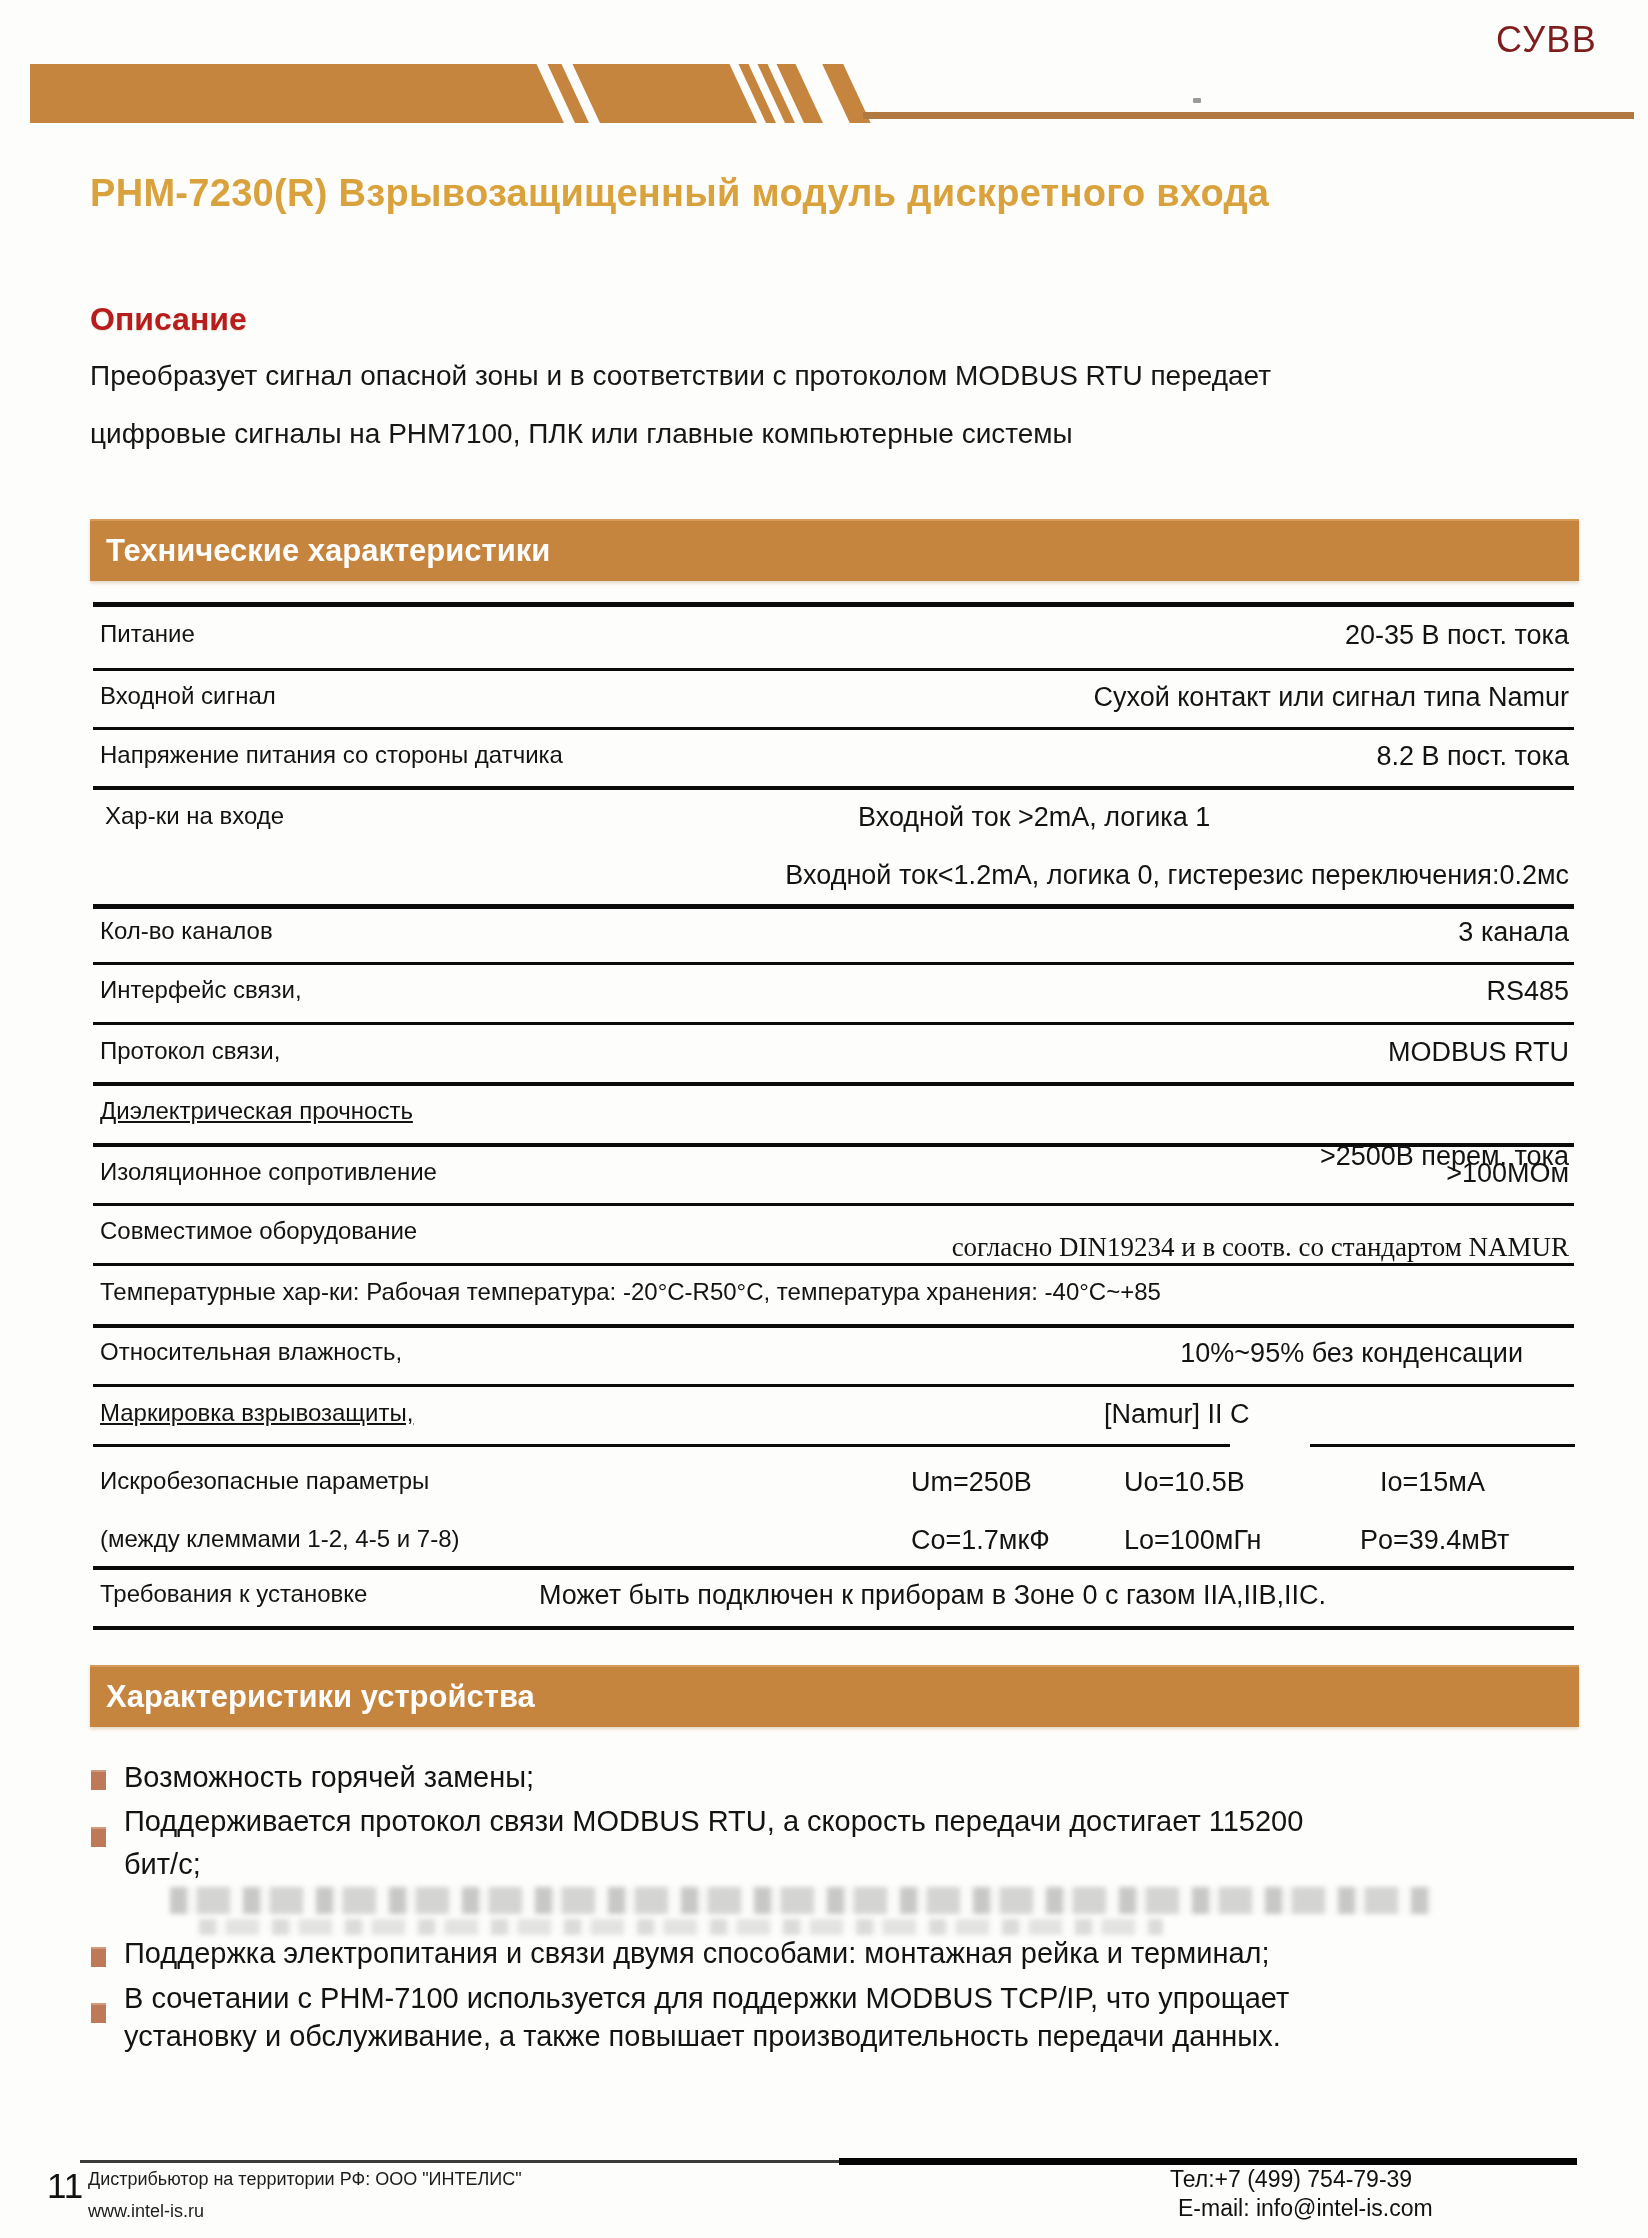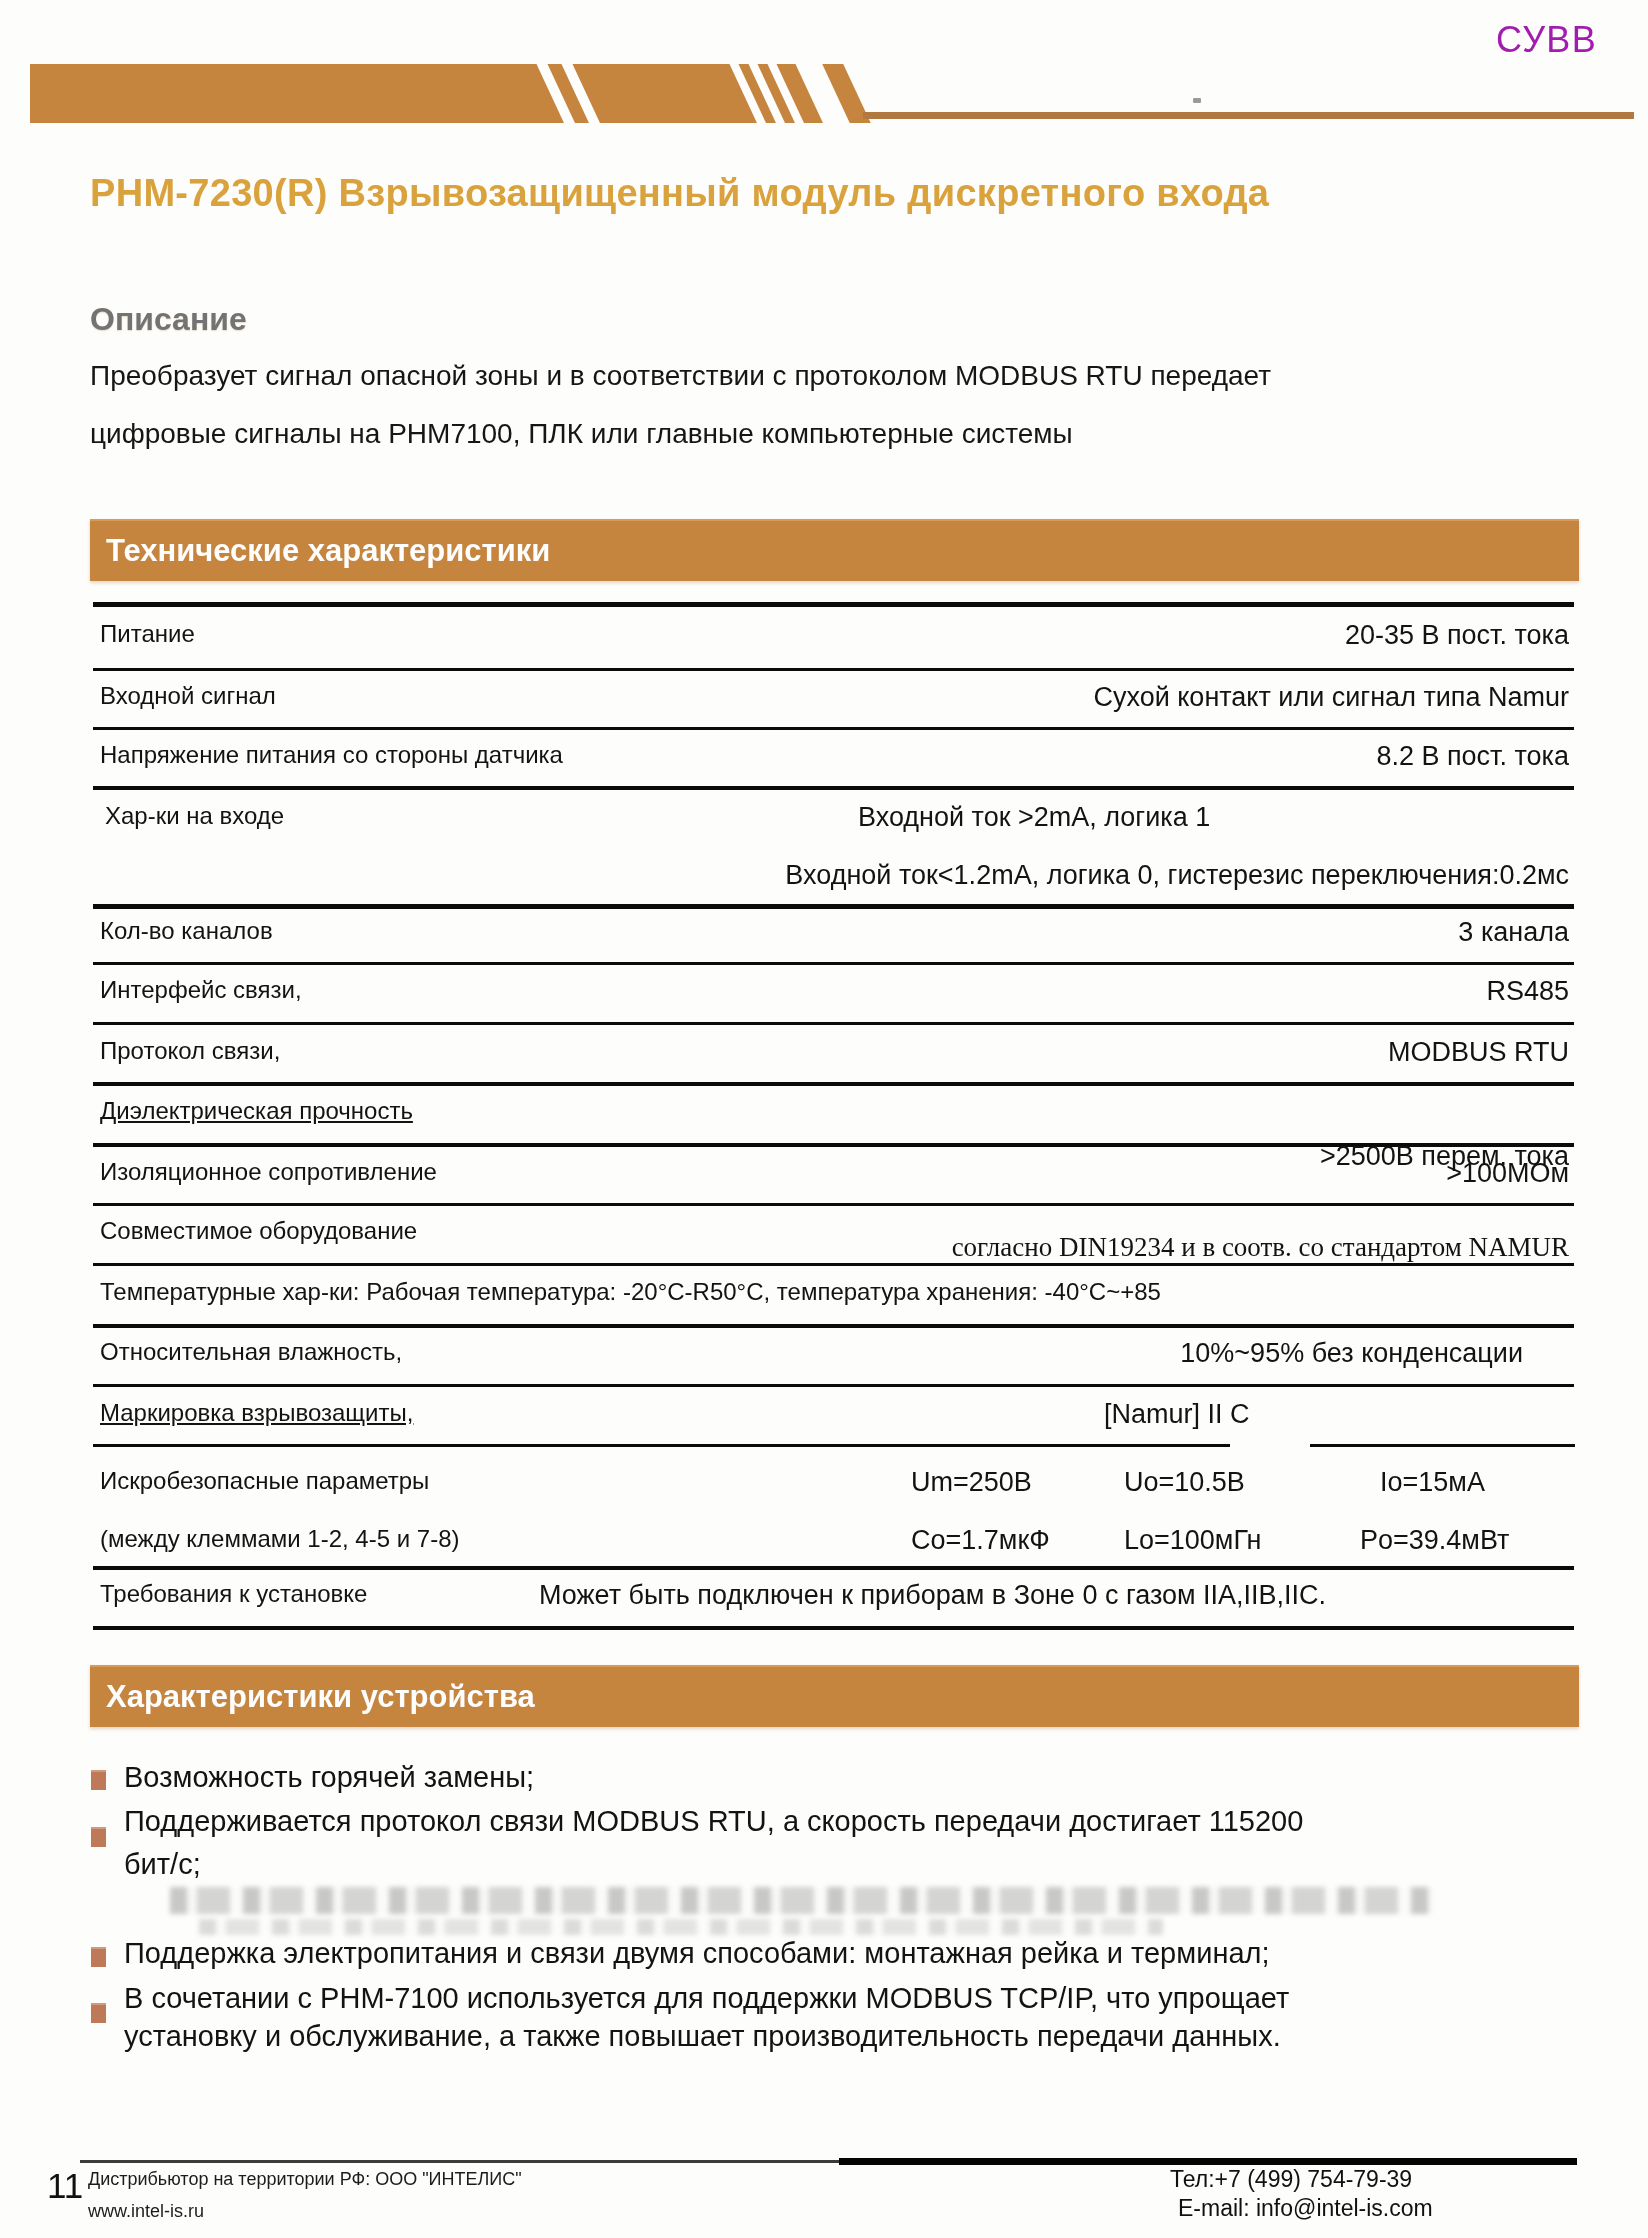--- a/index.html
+++ b/index.html
@@ -5,25 +5,25 @@
   html,body{margin:0;padding:0;background:#e8e8e8;}
   .page{
     position:relative;width:1649px;height:2239px;background:#fdfdfb;
     font-family:"Liberation Sans",sans-serif;color:#141414;overflow:hidden;
   }
   
   .header-bar{position:absolute;left:30px;top:64px;width:809px;height:59px;background:#c6853f;overflow:hidden;}
   .hstripe{position:absolute;top:-8px;height:74px;background:#fdfdfb;transform:skewX(25deg);}
   .header-tail{position:absolute;top:64px;height:59px;background:#c6853f;transform:skewX(25deg);}
   .header-line{position:absolute;top:112px;height:7.3px;background:#b1793f;}
-  .brand{position:absolute;top:18.6px;right:52px;font-size:36px;letter-spacing:1.3px;color:#a21caf;}
+  .brand{position:absolute;top:18.6px;right:52px;font-size:36px;letter-spacing:1.3px;color:#7f1d1d;}
   .speck{position:absolute;background:#9a9a9a;border-radius:1.3px;}
   
   .doc-title{position:absolute;left:90px;top:172px;font-size:38px;font-weight:bold;color:#d9a23c;letter-spacing:0.3px;}
-  .sec-heading{position:absolute;left:90px;top:301px;font-size:32px;font-weight:bold;color:#737373;text-shadow:0 1.3px 1.3px rgba(190,160,110,0.35);}
+  .sec-heading{position:absolute;left:90px;top:301px;font-size:32px;font-weight:bold;color:#b91c1c;text-shadow:0 1.3px 1.3px rgba(190,160,110,0.35);}
   .desc-line{position:absolute;left:90px;font-size:28px;color:#161616;}
   
   .banner{position:absolute;left:90px;width:1489px;height:60px;background:#c6853f;
     border-top:2px solid #d79c5c;box-shadow:0 2px 3.3px rgba(180,140,90,0.35);}
   .banner span{display:block;padding-left:16px;line-height:59px;font-size:31px;font-weight:bold;color:#fefefe;}
   
   .hline{position:absolute;background:#0b0b0b;}
   .cell-label{position:absolute;left:100px;font-size:24px;color:#131313;white-space:nowrap;}
   .cell-value-r{position:absolute;right:80px;font-size:27px;color:#131313;white-space:nowrap;text-align:right;}
   .cell-value-abs{position:absolute;font-size:27px;color:#131313;white-space:nowrap;}

